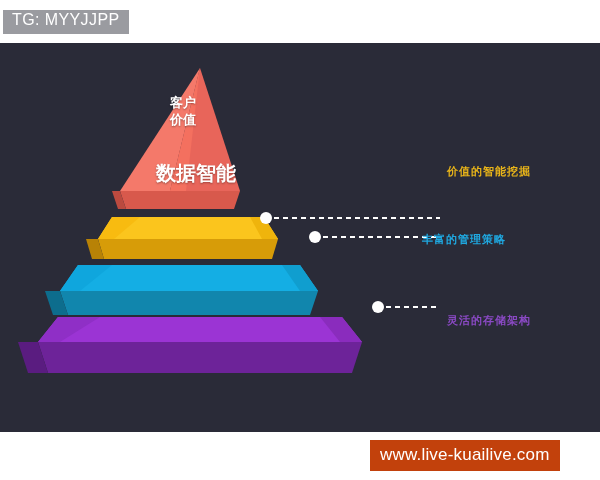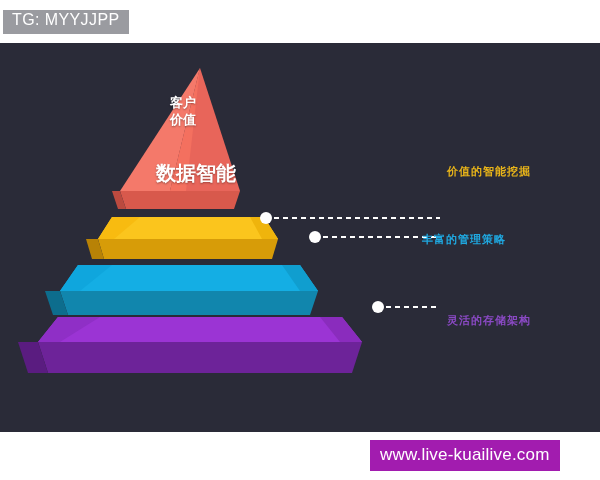--- a/index.html
+++ b/index.html
@@ -41,21 +41,21 @@
     line-height: 19px;
     letter-spacing: 0.4px;
     white-space: nowrap;
     z-index: 40;
   }
   .watermark {
     position: absolute;
     left: 370px;
     top: 440px;
     padding: 4px 10px 6px 10px;
-    background: #a21caf;
+    background: #c2410c;
     color: #ffffff;
     font-size: 17px;
     line-height: 21px;
     letter-spacing: 0.2px;
     white-space: nowrap;
     z-index: 40;
   }
   #pyramid {
     position: absolute;
     left: 0;

